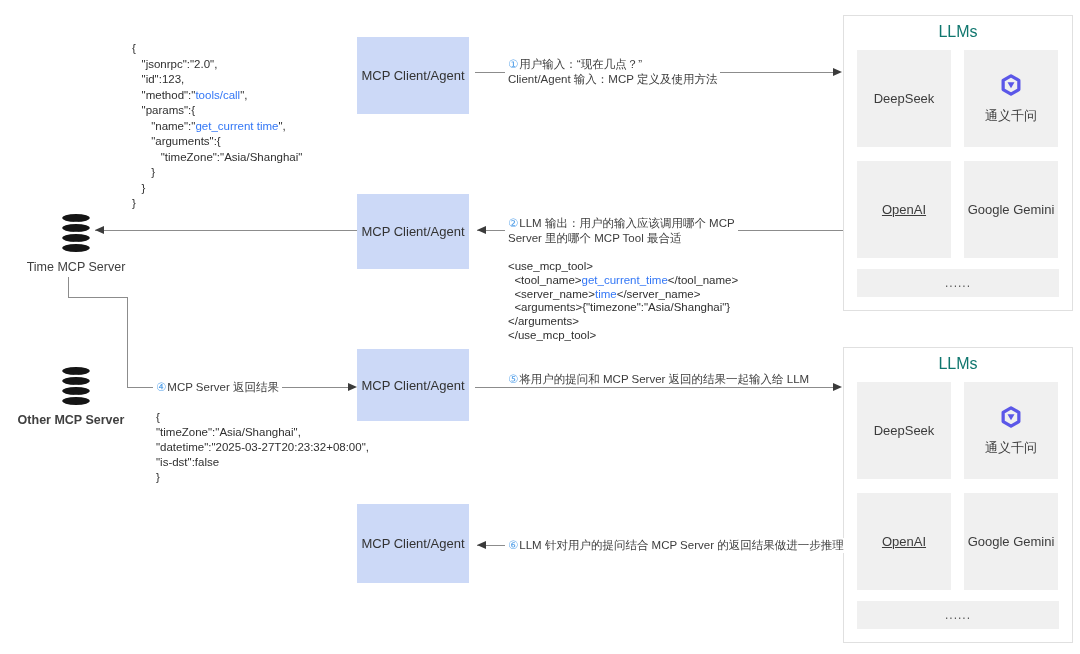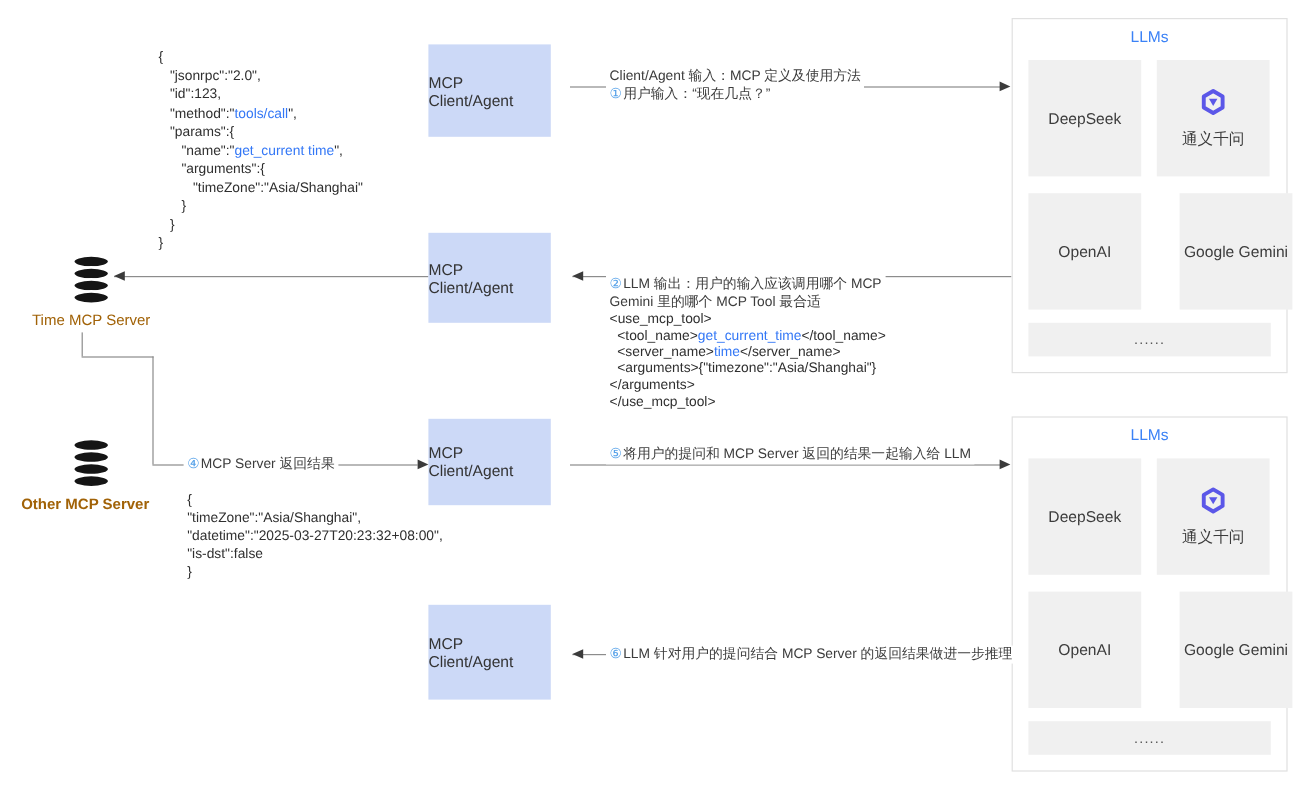--- a/index.html
+++ b/index.html
@@ -20,39 +20,39 @@
   .circ{color:#55a1e9;margin-right:1px;}
 
   
   .hline{position:absolute;height:1px;background:#8c8c8c;z-index:1;}
   .vline{position:absolute;width:1px;background:#8c8c8c;z-index:1;}
   .ah{position:absolute;width:0;height:0;z-index:2;}
   .ah-r{border-top:4.5px solid transparent;border-bottom:4.5px solid transparent;border-left:9px solid #3b3b3b;}
   .ah-l{border-top:4.5px solid transparent;border-bottom:4.5px solid transparent;border-right:9px solid #3b3b3b;}
 
   
-  .cbox{position:absolute;left:357px;width:102px;background:#ccd9f7;z-index:2;
+  .cbox{position:absolute;left:357px;width:112px;background:#ccd9f7;z-index:2;
         display:flex;align-items:center;justify-content:center;
         font-size:13px;color:#333;}
 
   
   .panel{position:absolute;left:843px;width:228px;height:294px;background:#fff;
          border:1px solid #e0e0e0;z-index:2;}
-  .ptitle{position:absolute;top:7px;left:0;width:100%;text-align:center;font-size:13px;color:#3b82f6;}
+  .ptitle{position:absolute;top:7px;left:0;width:100%;text-align:center;font-size:16px;color:#0f766e;}
   .cell{position:absolute;width:94px;height:97px;background:#f0f0f0;
         display:flex;flex-direction:column;align-items:center;justify-content:center;gap:6px;
         font-size:13px;color:#3c3c3c;text-align:center;}
   .c1{left:13px;top:34px;}  .c2{left:120px;top:34px;}
-  .c3{left:13px;top:145px;} .c4{left:120px;top:145px;margin-left:19px;}
+  .c3{left:13px;top:145px;text-decoration:underline;} .c4{left:120px;top:145px;}
   .dots{position:absolute;left:13px;top:253px;width:202px;height:28px;background:#f0f0f0;
         display:flex;align-items:center;justify-content:center;font-size:12px;color:#555;letter-spacing:1px;}
 
   
   .dbicon{position:absolute;z-index:2;}
-  .srvlabel{position:absolute;width:140px;text-align:center;font-size:12.5px;color:#a16207;z-index:2;}
+  .srvlabel{position:absolute;width:140px;text-align:center;font-size:12.5px;color:#404040;z-index:2;}
 </style>
 </head>
 <body>
 
 <div id="canvas">
 
   <div class="code req" style="left:132px;top:41px;">
       <div class="cl"><span>{</span></div>
       <div class="cl"><span>   "jsonrpc":"2.0",</span></div>
       <div class="cl"><span>   "id":123,</span></div>
@@ -90,29 +90,29 @@
   <div class="cbox" style="top:349px;height:72px;">
       <span>MCP Client/Agent</span>
     </div>
   <div class="cbox" style="top:504px;height:79px;">
       <span>MCP Client/Agent</span>
     </div>
 
   <div class="hline" style="left:475px;top:72px;width:359px;"></div>
   <div class="ah ah-r" style="left:833px;top:68px;"></div>
   <div class="ann" style="left:505px;top:57px;">
+      <div><span class="circ">①</span>用户输入：“现在几点？”</div>
       <div>Client/Agent 输入：MCP 定义及使用方法</div>
-      <div><span class="circ">①</span>用户输入：“现在几点？”</div>
     </div>
 
   <div class="hline" style="left:477px;top:230px;width:366px;"></div>
   <div class="ah ah-l" style="left:477px;top:226px;"></div>
-  <div class="ann" style="left:505px;top:216px;margin-top:14px;">
+  <div class="ann" style="left:505px;top:216px;">
       <div><span class="circ">②</span>LLM 输出：用户的输入应该调用哪个 MCP</div>
-      <div>Gemini 里的哪个 MCP Tool 最合适</div>
+      <div>Server 里的哪个 MCP Tool 最合适</div>
     </div>
 
   <div class="hline" style="left:95px;top:230px;width:262px;"></div>
   <div class="ah ah-l" style="left:95px;top:226px;"></div>
 
   <div class="vline" style="left:68px;top:277px;height:20px;"></div>
   <div class="hline" style="left:68px;top:297px;width:60px;"></div>
   <div class="vline" style="left:127px;top:297px;height:90px;"></div>
 
   <div class="hline" style="left:127px;top:387px;width:221px;"></div>

